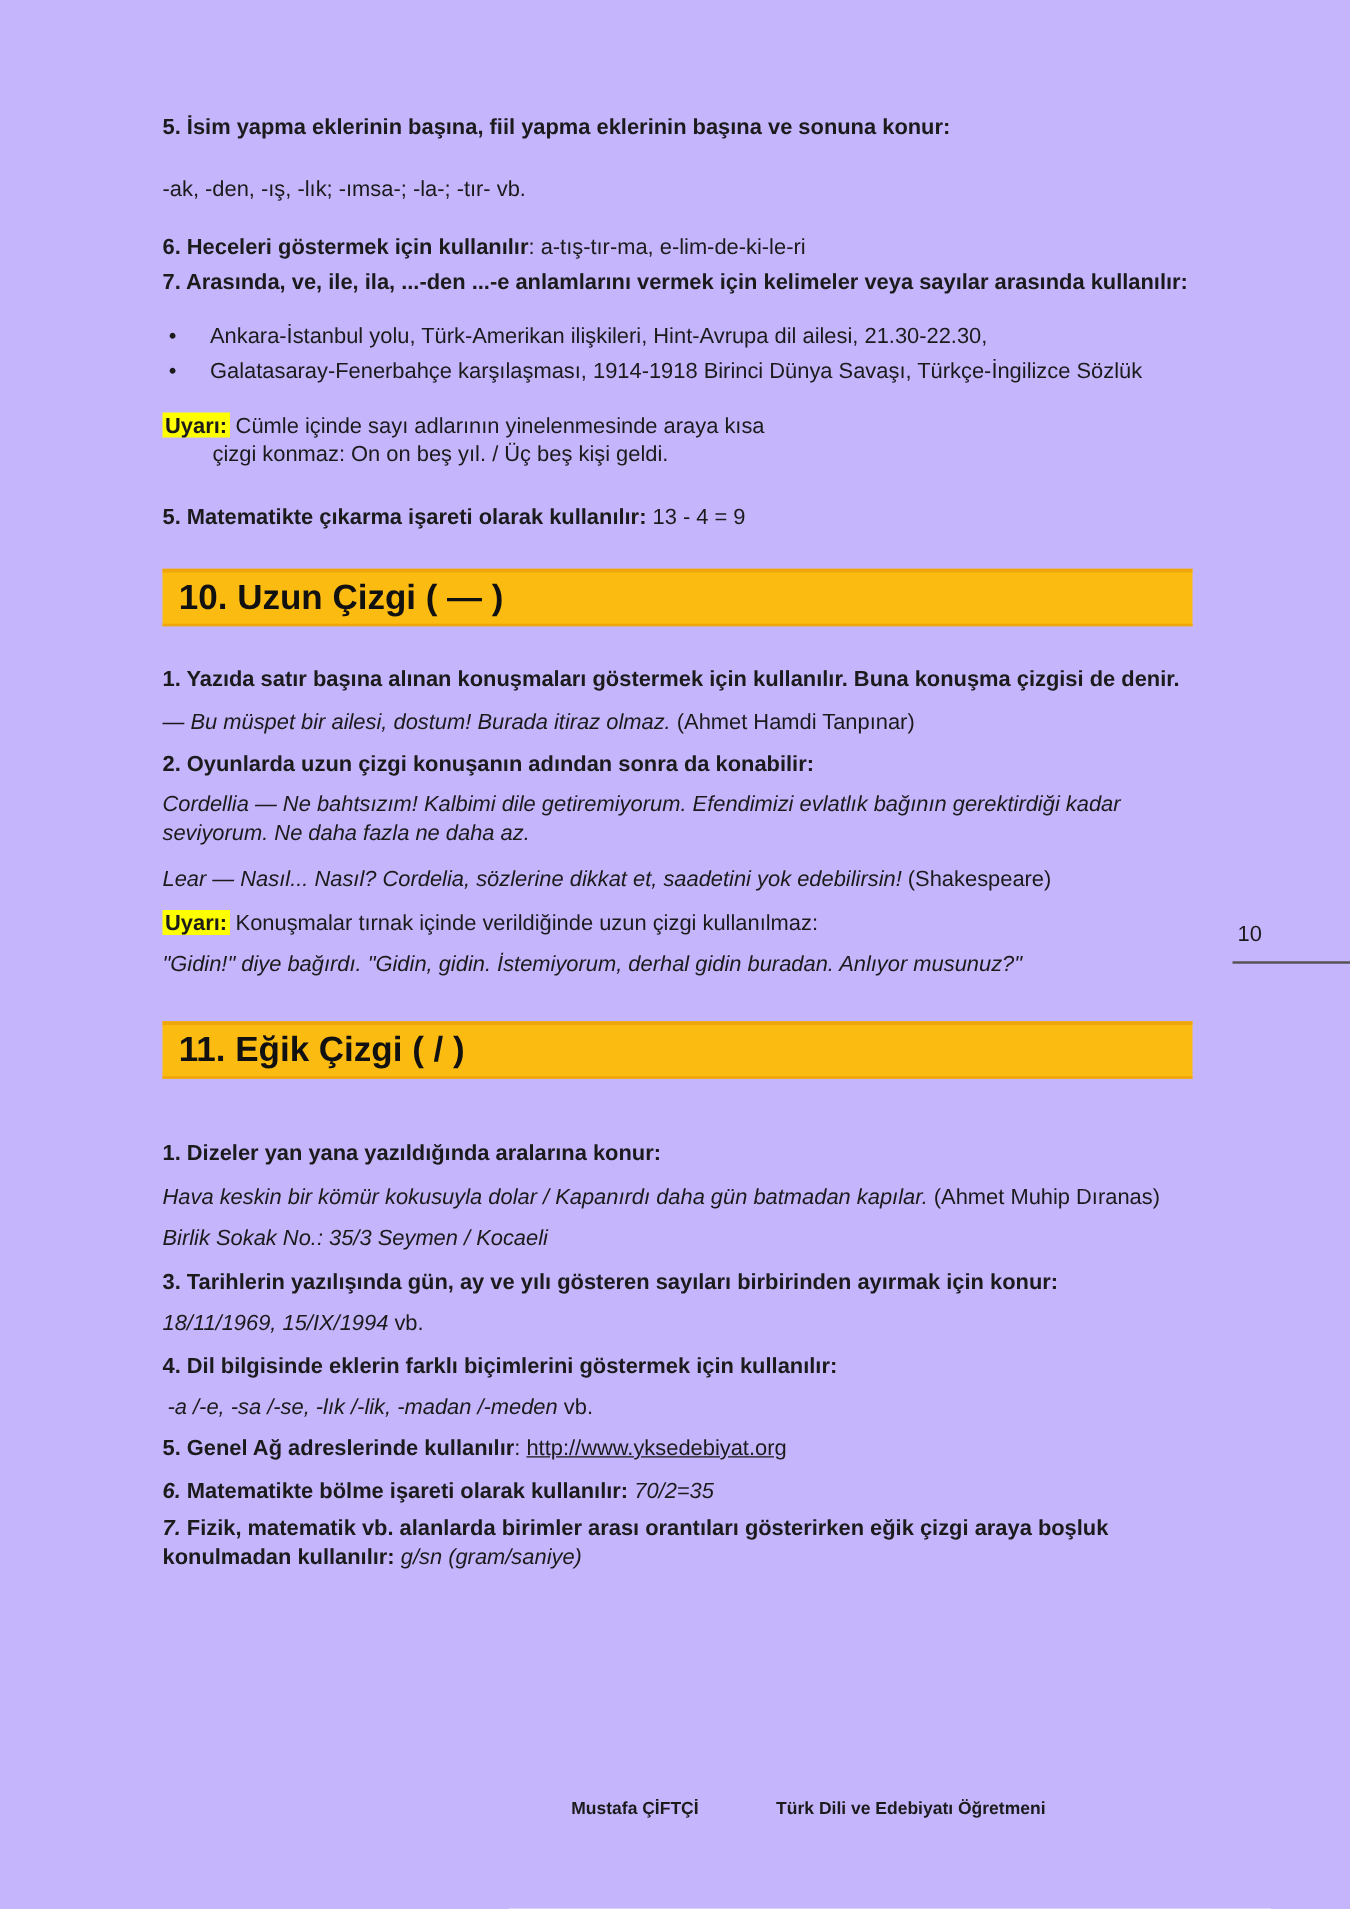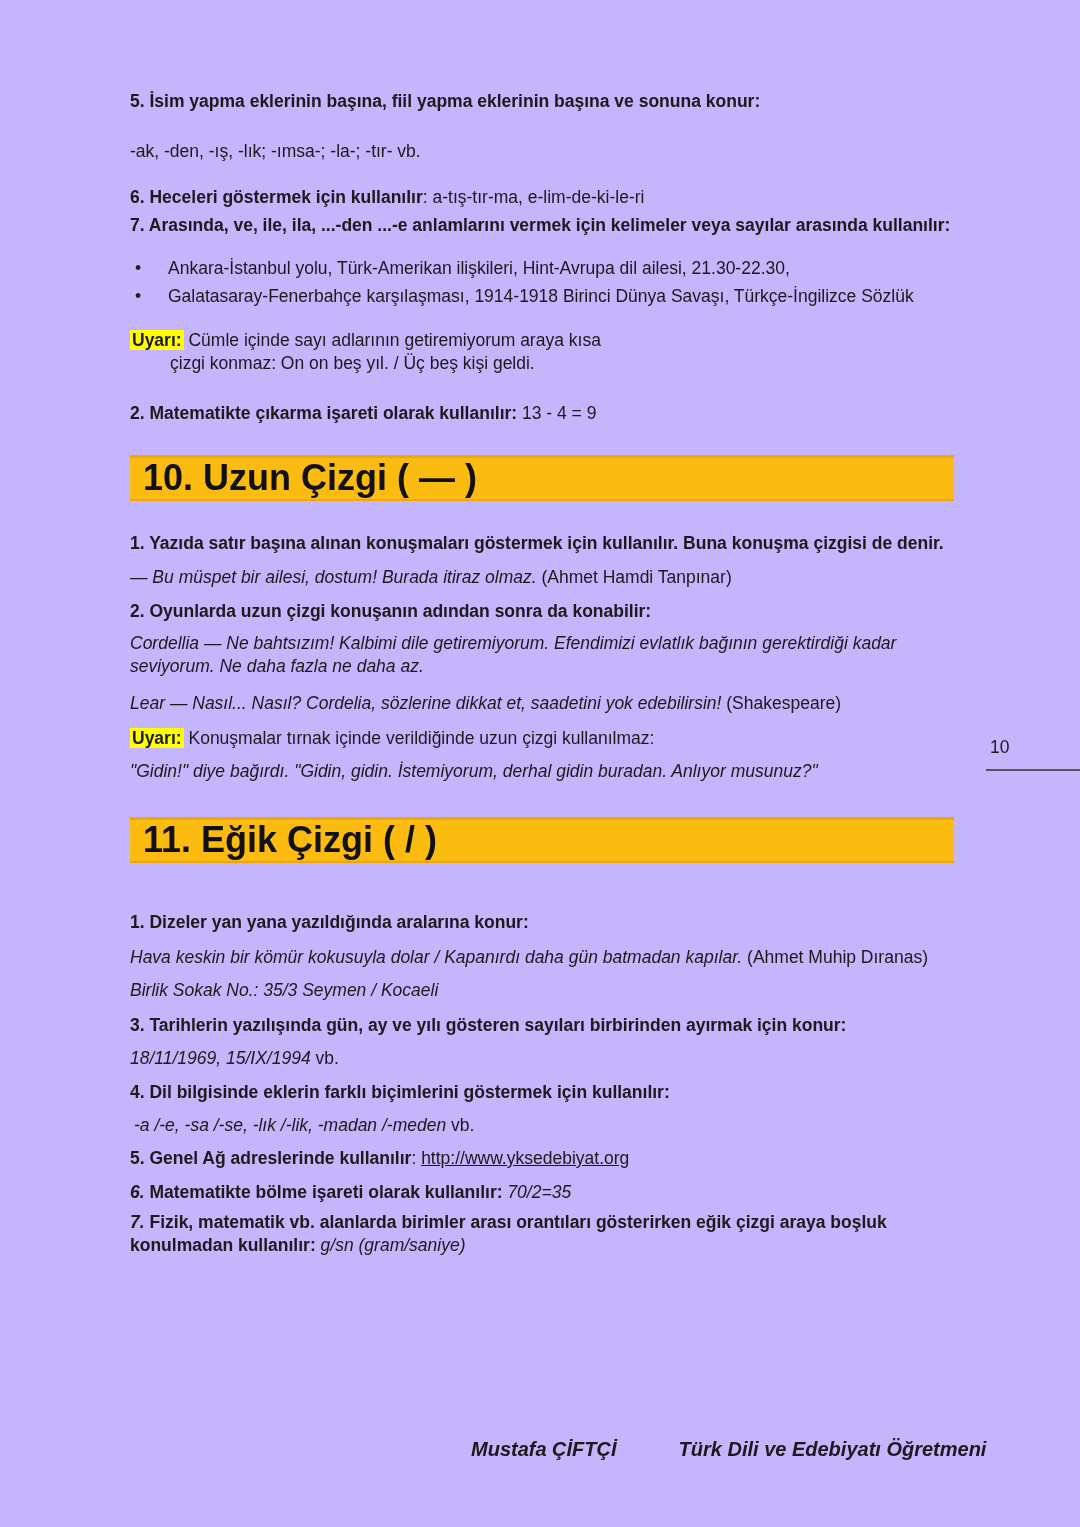--- a/index.html
+++ b/index.html
@@ -6,30 +6,30 @@
   body { font-family:"Liberation Sans", sans-serif; color:#1b1b1b; }
   .page { position:relative; width:1080px; height:1527px; background:#c4b5fd; overflow:hidden; }
   .content { padding:90px 126px 0 130px; font-size:17.5px; line-height:23px; }
   p { margin:0; }
   .b  { font-weight:700; }
   .i  { font-style:italic; }
   .bi { font-weight:700; font-style:italic; }
   .hl { background:#FFFF00; padding:0 2px; }
   .hang { padding-left:32px; text-indent:-32px; }
   .banner { background:#FBBB10; border-top:3px solid #EFA60C; border-bottom:2px solid #EFA60C;
-            font-weight:700; font-size:36px; line-height:36px; padding:2px 10px 3px 13px; color:#111; }
+            font-weight:700; font-size:28px; line-height:36px; padding:2px 10px 3px 13px; color:#111; }
   .bullets { margin:20px 0 0 0; padding:0; list-style:none; }
   .bullets li { display:flex; margin-top:5px; }
   .bullets li:first-child { margin-top:0; }
   .dot { flex:0 0 33px; width:33px; padding-left:5px; }
   .u2 { display:block; margin-left:40px; }
   .link { color:#1b1b1b; text-decoration:underline; }
   .pagenum { position:absolute; top:737px; left:990px; font-size:17.5px; }
   .pagenum-line { position:absolute; top:769px; left:986px; width:94px; height:0; border-top:2px solid #555; }
-  .footer { position:absolute; top:1438px; left:457px; font-size:20px; font-weight:700; font-style:italic; white-space:nowrap;margin-left:14px; }
+  .footer { position:absolute; top:1438px; left:457px; font-size:14px; font-weight:700; white-space:nowrap; }
   .footer .role { margin-left:62px; }
   .ind { padding-left:4px; }
   .mt-5{margin-top:5px}.mt-7{margin-top:7px}.mt-9{margin-top:9px}.mt-10{margin-top:10px}
   .mt-11{margin-top:11px}.mt-12{margin-top:12px}.mt-14{margin-top:14px}
   .mt-21{margin-top:21px}.mt-23{margin-top:23px}.mt-27{margin-top:27px}.mt-30{margin-top:30px}
   .mt-31{margin-top:31px}.mt-34{margin-top:34px}.mt-48{margin-top:48px}
 </style>
 </head>
 <body>
 
@@ -48,23 +48,23 @@
       <li>
         <span class="dot">•</span>
         <span>Ankara-İstanbul yolu, Türk-Amerikan ilişkileri, Hint-Avrupa dil ailesi, 21.30-22.30,</span>
       </li>
       <li>
         <span class="dot">•</span>
         <span>Galatasaray-Fenerbahçe karşılaşması, 1914-1918 Birinci Dünya Savaşı, Türkçe-İngilizce Sözlük</span>
       </li>
     </ul>
 
-    <p class="mt-21"><span class="b hl">Uyarı:</span><span> Cümle içinde sayı adlarının getiremiyorum araya kısa</span><span class="u2">çizgi konmaz: On on beş yıl. / Üç beş kişi geldi.</span></p>
+    <p class="mt-21"><span class="b hl">Uyarı:</span><span> Cümle içinde sayı adlarının yinelenmesinde araya kısa</span><span class="u2">çizgi konmaz: On on beş yıl. / Üç beş kişi geldi.</span></p>
 
-    <p class="mt-27"><span class="b">2. Matematikte çıkarma işareti olarak kullanılır:</span><span> 13 - 4 = 9</span></p>
+    <p class="mt-27"><span class="b">5. Matematikte çıkarma işareti olarak kullanılır:</span><span> 13 - 4 = 9</span></p>
 
 
     <div class="banner mt-30">10. Uzun Çizgi ( — )</div>
 
     <p class="b mt-31">1. Yazıda satır başına alınan konuşmaları göstermek için kullanılır. Buna konuşma çizgisi de denir.</p>
 
     <p class="mt-11"><span class="i">— Bu müspet bir ailesi, dostum! Burada itiraz olmaz.</span><span> (Ahmet Hamdi Tanpınar)</span></p>
 
     <p class="b mt-11">2. Oyunlarda uzun çizgi konuşanın adından sonra da konabilir:</p>
 

